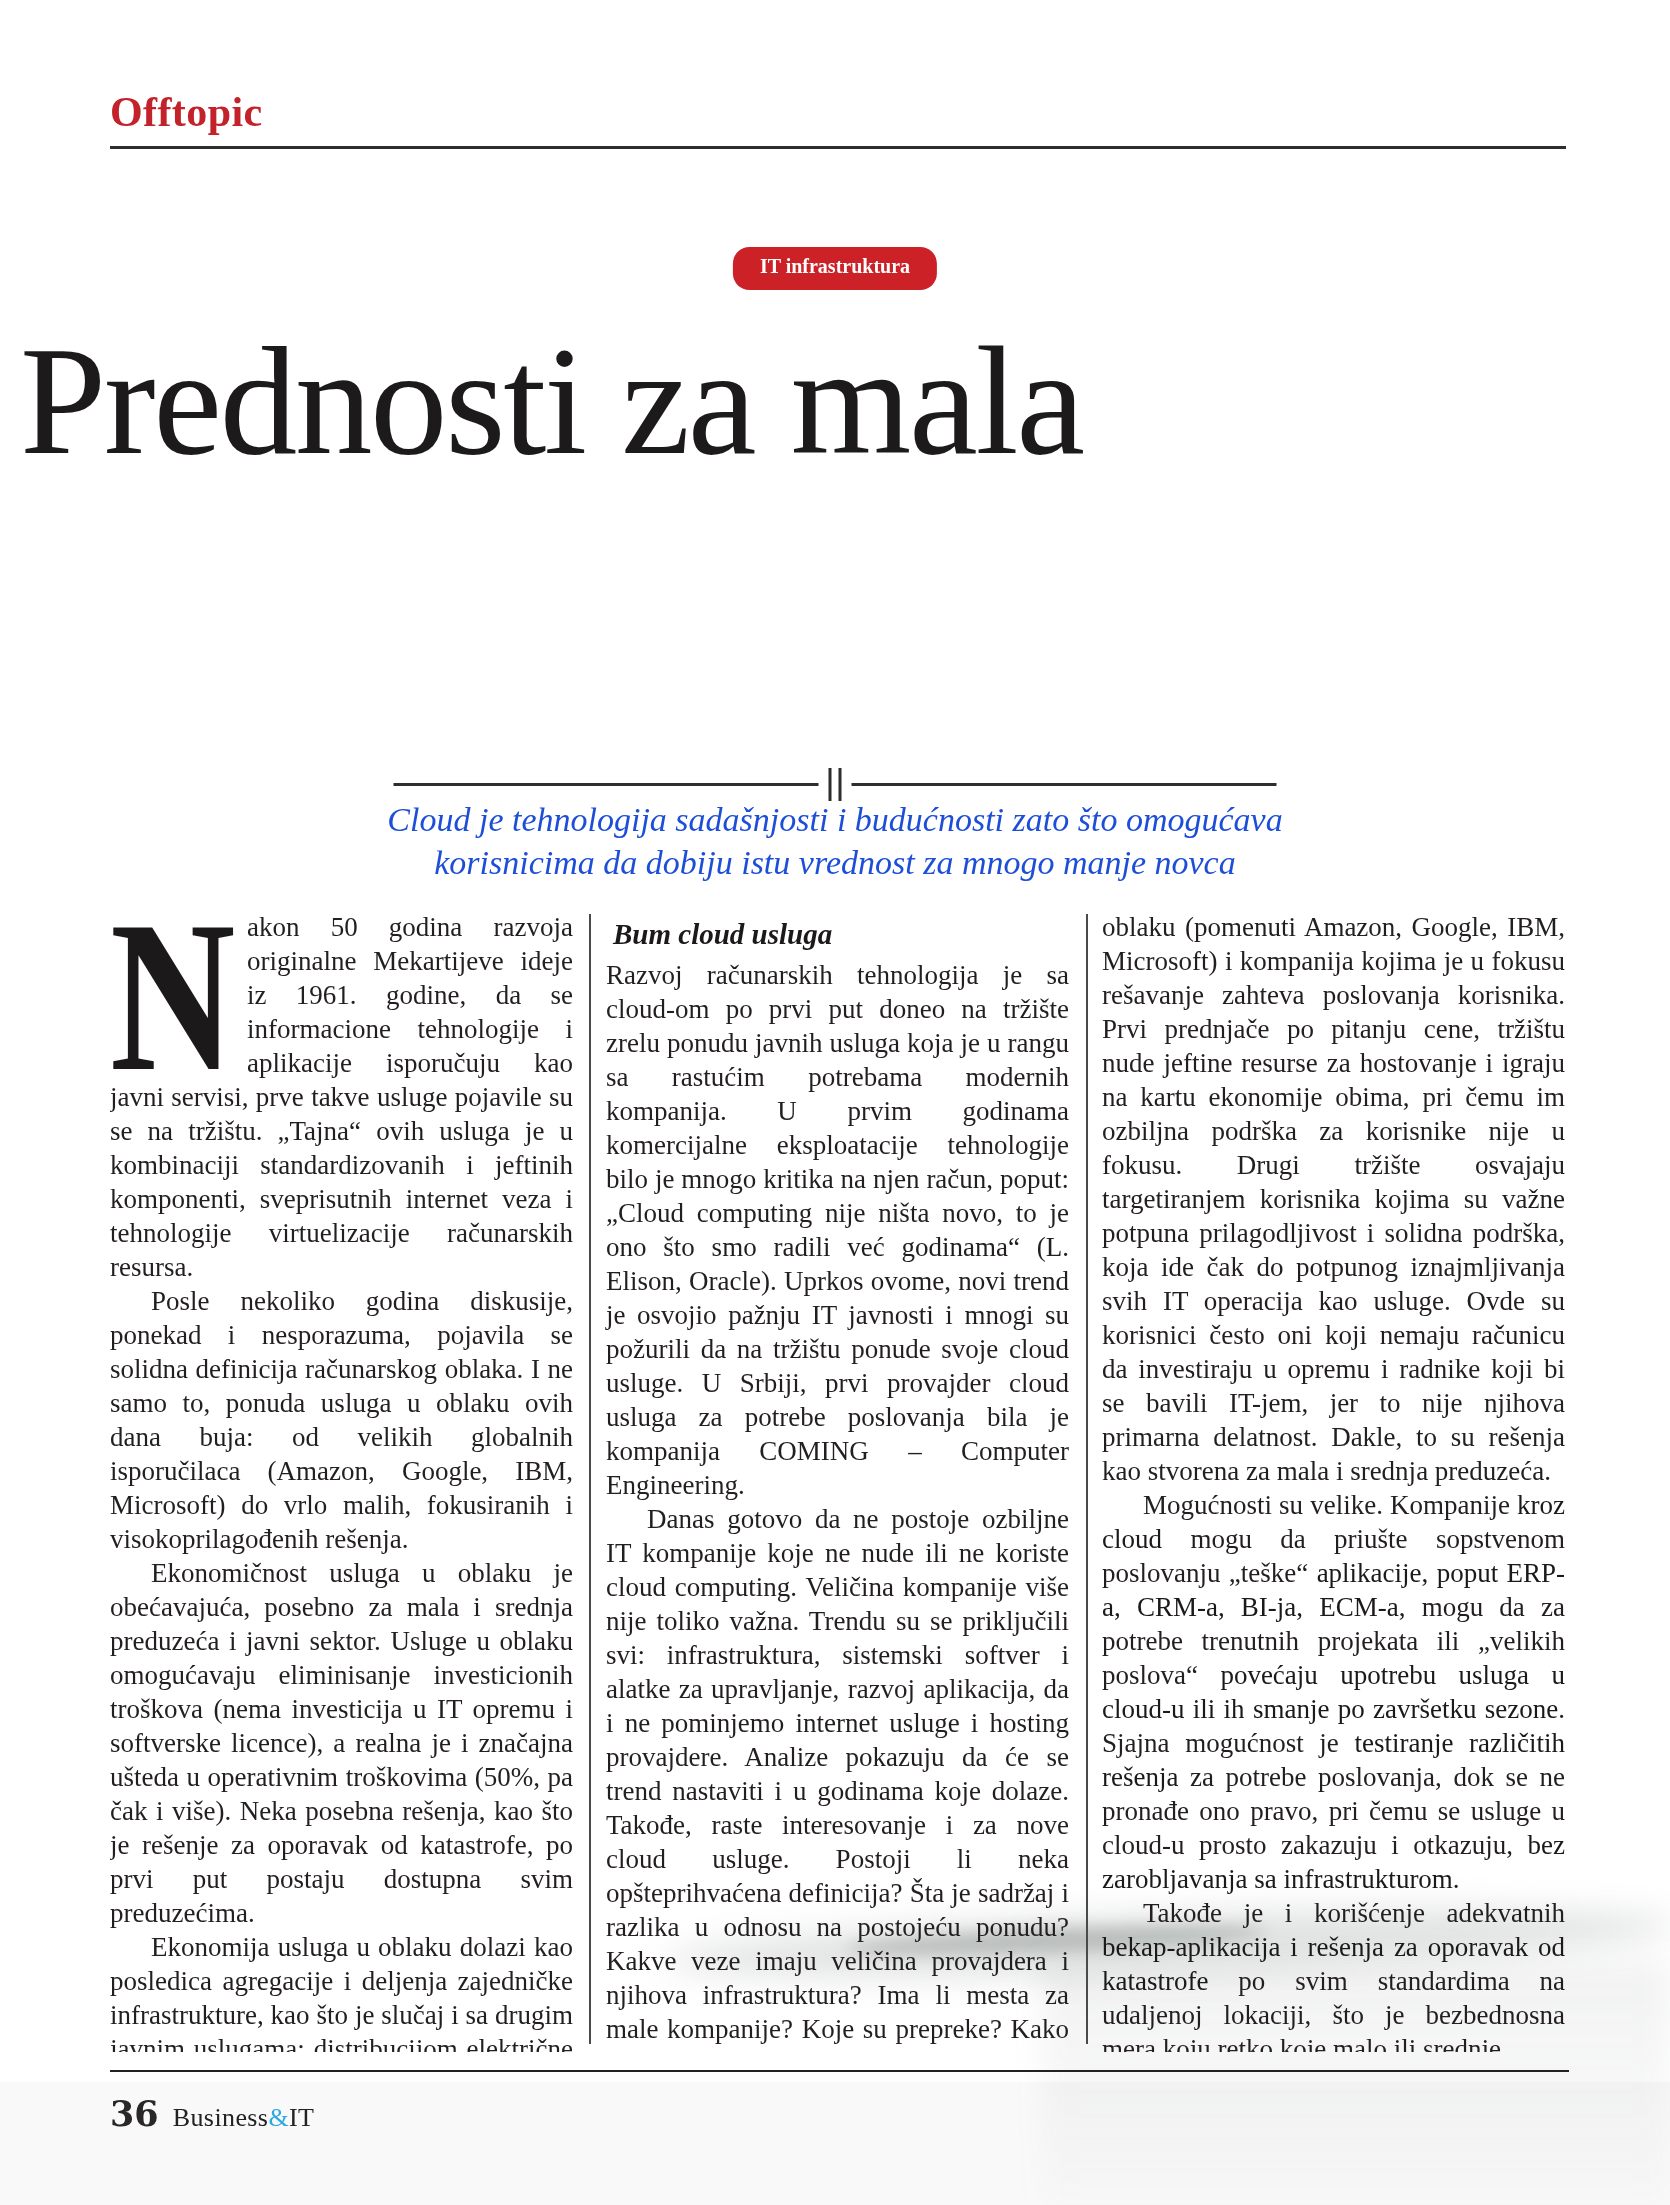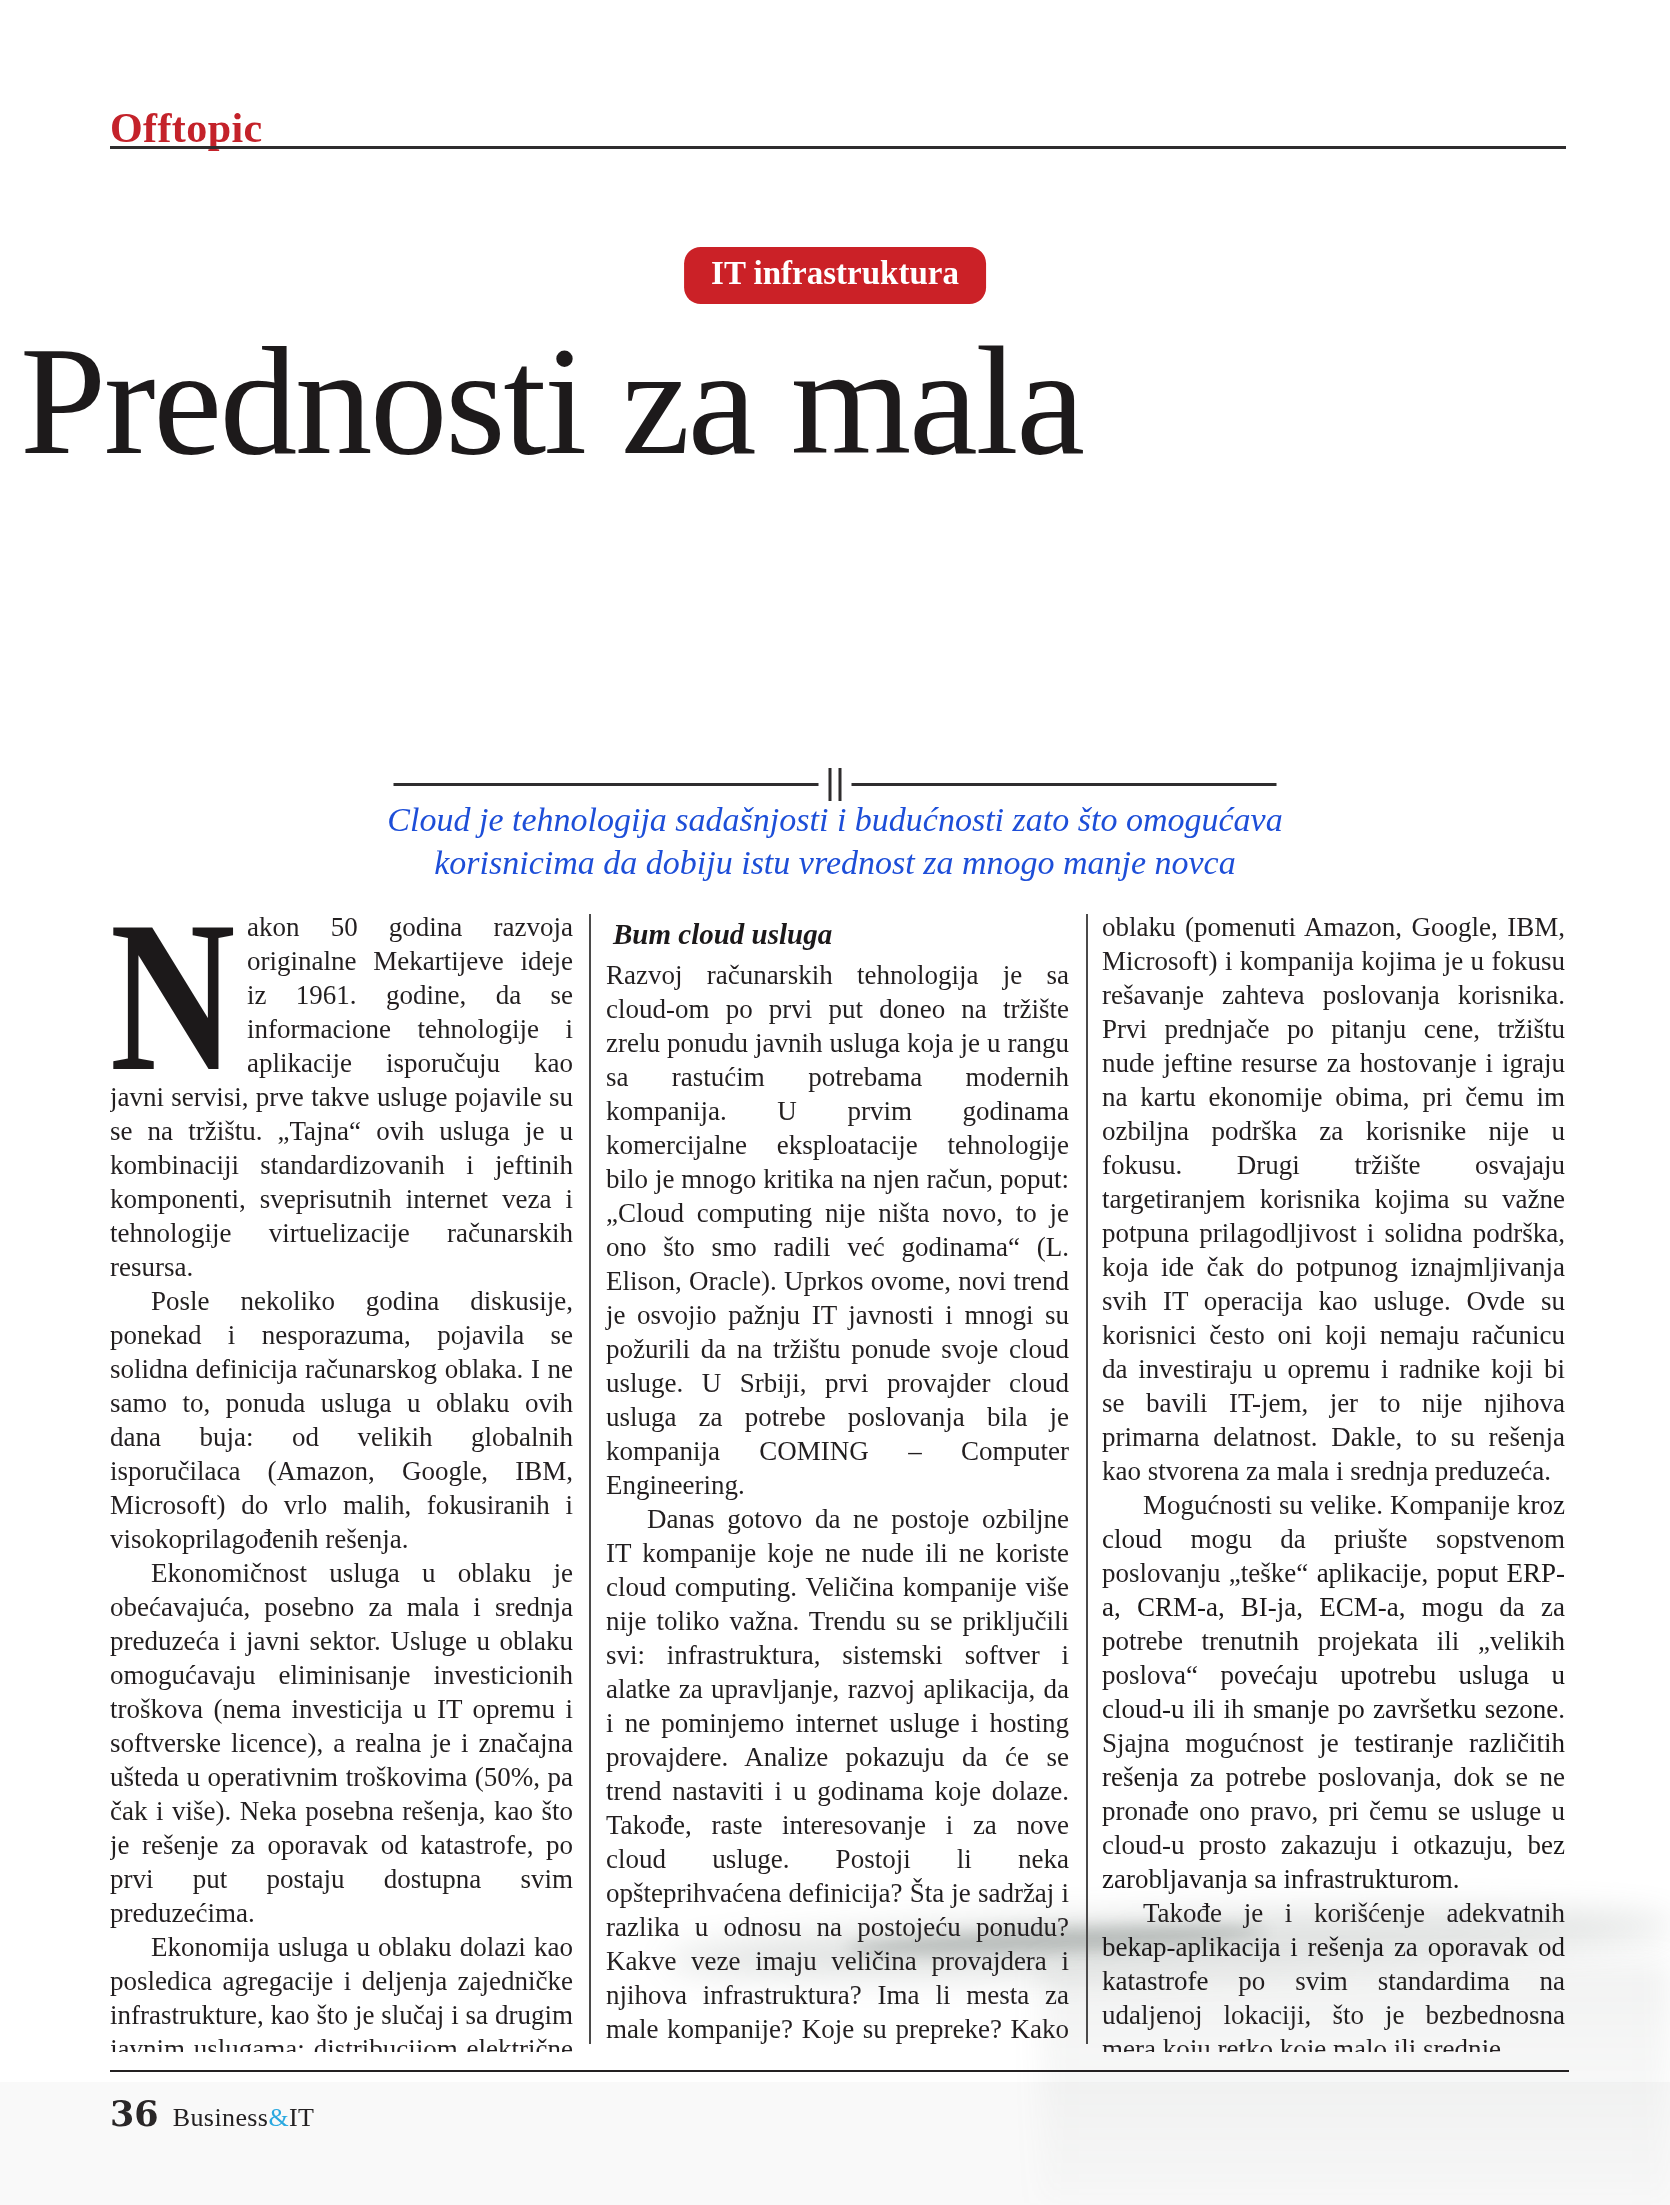--- a/index.html
+++ b/index.html
@@ -10,27 +10,27 @@
   }
   
   .shadow { position:absolute; pointer-events:none; }
   .sw1 { top:1915px; left:664px; width:1011px; height:56px; background:#66716c; opacity:.20; border-radius:50%; filter:blur(16.6px); transform:rotate(-2deg); }
   .sw2 { top:1928px; left:845px; width:422px; height:24px; background:#4d5853; opacity:.28; border-radius:50%; filter:blur(7.5px); transform:rotate(-2.3deg); }
   .sw3 { top:1962px; left:1041px; width:629px; height:241px; background:linear-gradient(180deg, rgba(118,126,122,.10), rgba(118,126,122,.02)); filter:blur(13.6px); }
   .sw4 { top:2082px; left:0; width:1670px; height:123px; background:rgba(140,146,143,.05); }
 
   .kicker {
     position:absolute; left:110px; top:88px;
-    font-size:42px; font-weight:700; color:#c4222a; letter-spacing:0.4px;margin-top:16px;
+    font-size:42px; font-weight:700; color:#c4222a; letter-spacing:0.4px;
   }
   .kicker-rule { position:absolute; left:110px; top:146px; width:1456px; height:3px; background:#2f2d2e; }
 
   .badge {
     position:absolute; top:247px; left:50%; transform:translateX(-50%);
-    background:#cb2127; color:#ffffff; font-size:33px; font-weight:700;
+    background:#cb2127; color:#ffffff; font-size:20px; font-weight:700;
     padding:7.5px 27px 12px; border-radius:16.6px; white-space:nowrap;
   }
 
   .title {
     position:absolute; top:324px; left:0; width:1670px; text-align:left;
     font-size:155px; line-height:154px; color:#1d1a1b; letter-spacing:-2.3px; font-weight:400;padding-left:20px;
   }
 
   .divider {
     position:absolute; top:768px; left:50%; transform:translateX(-50%);

